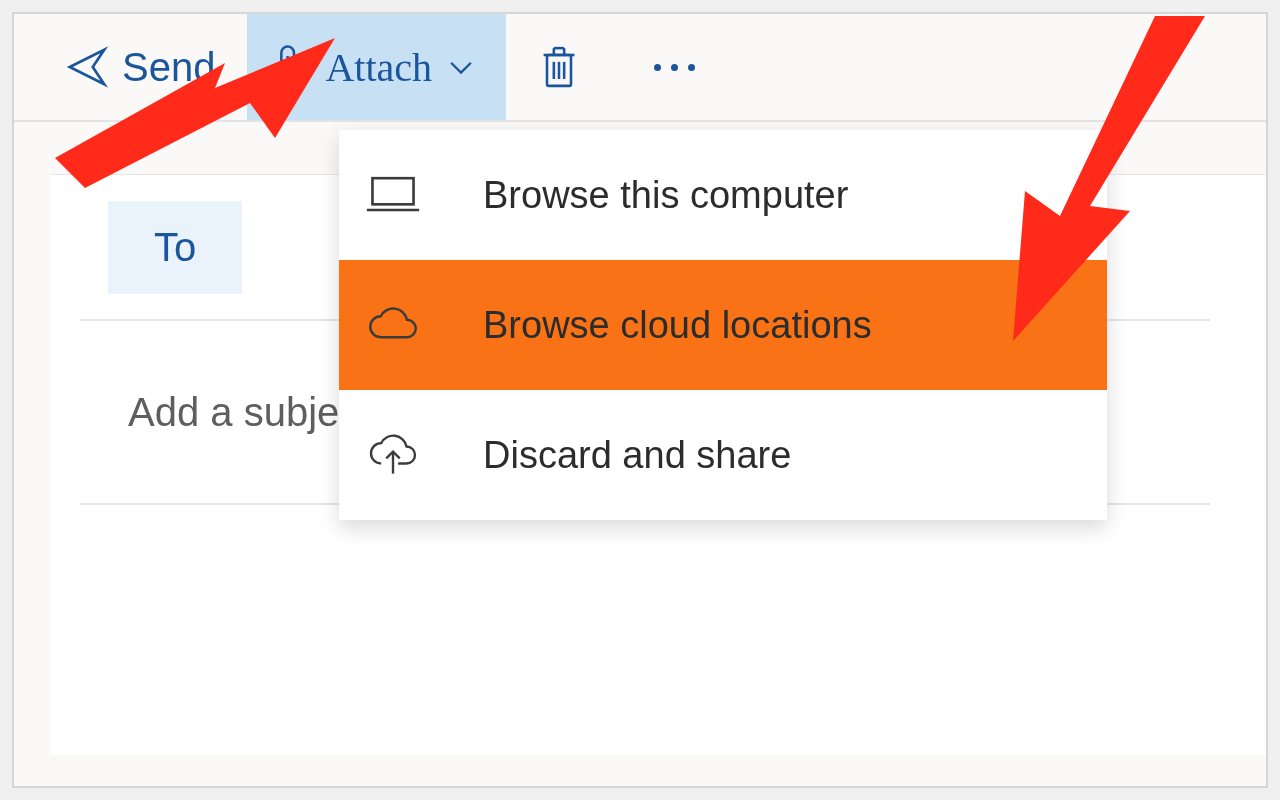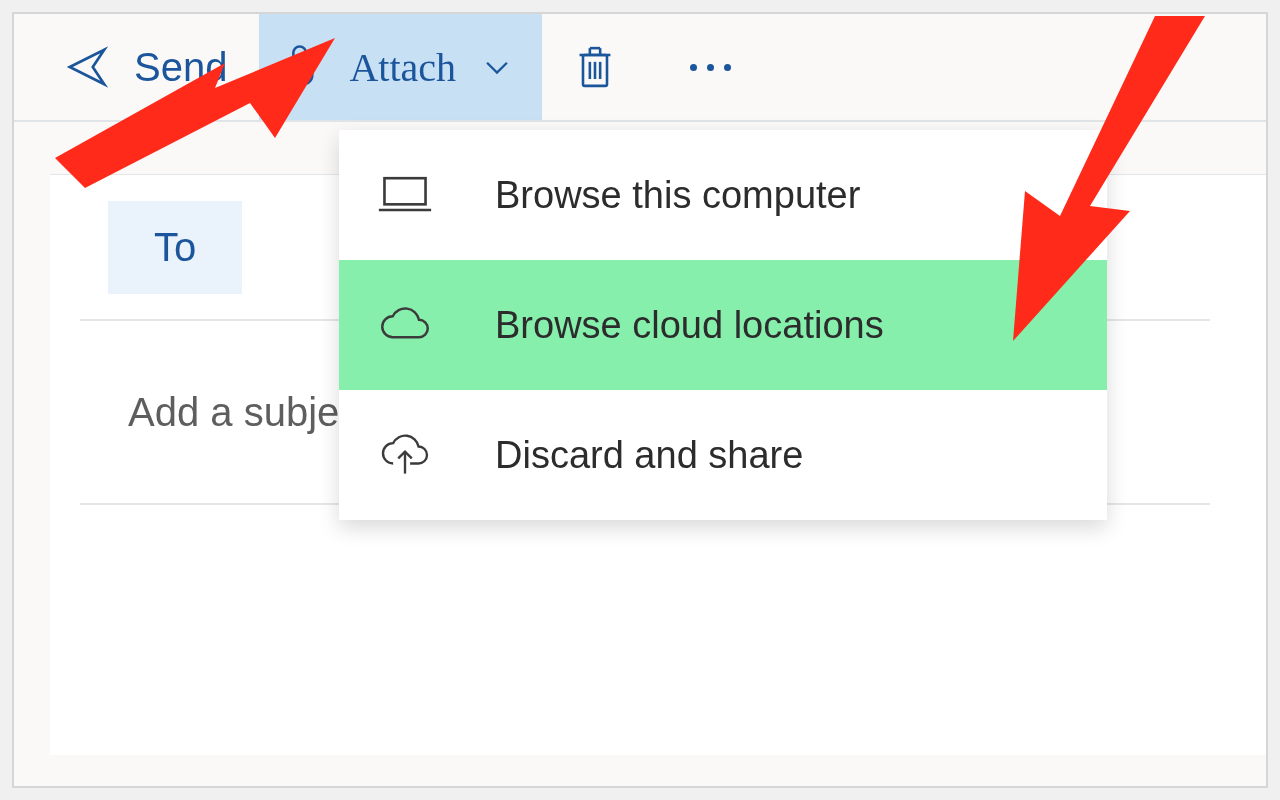--- a/index.html
+++ b/index.html
@@ -21,21 +21,21 @@
     display: flex;
     align-items: center;
     gap: 4px;
     height: 108px;
     padding: 0 22px;
     border-bottom: 2px solid #e1e4e7;
   }
   .toolbar-btn {
     display: flex;
     align-items: center;
-    gap: 24px;
+    gap: 12px;
     padding: 0 28px;
     height: 100%;
     color: #1b559b;
     font-size: 40px;
     font-weight: 400;
     cursor: pointer;
     position: relative;
   }
   .toolbar-btn.active {
     background: #c7e0f4;
@@ -94,28 +94,28 @@
     top: 116px;
     width: 768px;
     background: #fff;
     box-shadow: 0 8px 20px rgba(0,0,0,0.15);
     z-index: 20;
   }
   .dropdown-item {
     display: flex;
     align-items: center;
     gap: 60px;
-    padding: 0 36px;
+    padding: 0 24px;
     height: 130px;
     font-size: 38px;
     color: #2c2c2c;
     cursor: pointer;
   }
   .dropdown-item.hover {
-    background: #86efac;
+    background: #f97316;
     text-align: center;
   }
   .dropdown-item .d-ico {
     width: 60px;
     display: inline-flex;
     align-items: center;
     justify-content: center;
   }
 
   

